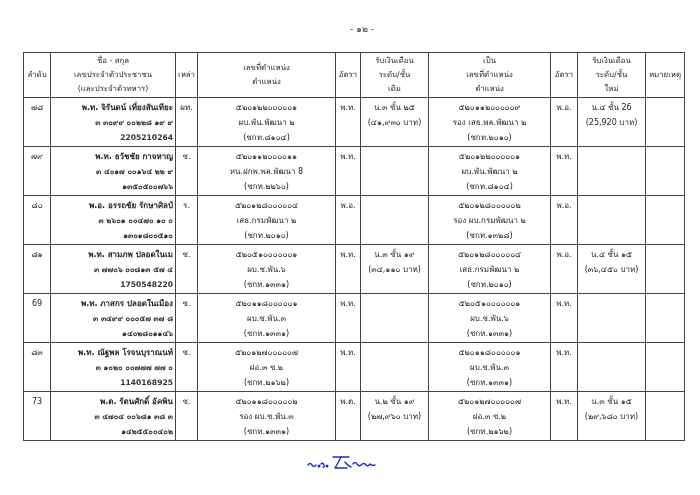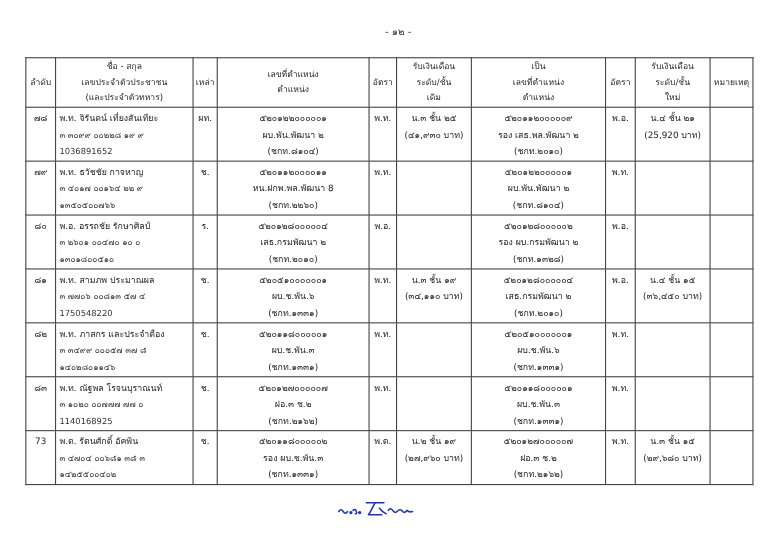--- a/index.html
+++ b/index.html
@@ -28,21 +28,21 @@
     white-space: nowrap;
   }
   table.doc th {
     font-weight: normal; vertical-align: middle; text-align: center;
     height: 44px; line-height: 14px; font-size: 7.8px;
     border-bottom: 1.6px solid #444;
   }
   table.doc tr.data td { height: 46px; padding-top: 2px; }
   table.doc tr.data { border-bottom: 1.4px solid #444; }
   .c { text-align: center; }
-  .l { text-align: left; }
+  .l { text-align: right; font-weight: bold; }
   .line { display: block; }
   .name-line { padding-left: 1px; }
   .sub { color: #333; font-size: 7.6px; }
   .signature {
     position: absolute; left: 305px; top: 452px; width: 100px; height: 20px;
   }
 </style>
 </head>
 <body>
 
@@ -94,41 +94,41 @@
       <th>หมายเหตุ</th>
     </tr>
   </thead>
   <tbody>
 
     <tr class="data">
       <td class="c">๗๘</td>
       <td class="l">
         <span class="line name-line">พ.ท. จิรันดน์   เที่ยงสันเทียะ</span>
         <span class="line name-line sub">๓ ๓๐๙๙ ๐๐๒๒๘ ๑๙ ๙</span>
-        <span class="line name-line sub">1036891652</span>
+        <span class="line name-line sub">2205210264</span>
       </td>
       <td class="c">ผท.</td>
       <td class="c">
         <span class="line">๕๒๐๑๒๒๐๐๐๐๐๑</span>
         <span class="line">ผบ.พัน.พัฒนา ๒</span>
         <span class="line">(ชกท.๘๑๐๔)</span>
       </td>
       <td class="c">พ.ท.</td>
       <td class="c">
         <span class="line">น.๓  ชั้น ๒๕</span>
         <span class="line">(๔๑,๙๓๐ บาท)</span>
       </td>
       <td class="c">
         <span class="line">๕๒๐๑๑๒๐๐๐๐๐๙</span>
         <span class="line">รอง เสธ.พล.พัฒนา ๒</span>
         <span class="line">(ชกท.๒๐๑๐)</span>
       </td>
       <td class="c">พ.อ.</td>
       <td class="c">
-        <span class="line">น.๔  ชั้น ๒๑</span>
+        <span class="line">น.๔  ชั้น 26</span>
         <span class="line">(25,920 บาท)</span>
       </td>
       <td class="c"></td>
     </tr>
 
     <tr class="data">
       <td class="c">๗๙</td>
       <td class="l">
         <span class="line name-line">พ.ท. ธวัชชัย   กาจหาญ</span>
         <span class="line name-line sub">๓ ๔๐๑๗ ๐๐๑๖๔ ๒๒ ๙</span>
@@ -185,21 +185,21 @@
       <td class="c">
         <span class="line"></span>
         <span class="line"></span>
       </td>
       <td class="c"></td>
     </tr>
 
     <tr class="data">
       <td class="c">๘๑</td>
       <td class="l">
-        <span class="line name-line">พ.ท. สามภพ   ประมาณผล</span>
+        <span class="line name-line">พ.ท. สามภพ   ปลอดในเม</span>
         <span class="line name-line sub">๓ ๗๗๐๖ ๐๐๘๑๓ ๕๗ ๔</span>
         <span class="line name-line sub">1750548220</span>
       </td>
       <td class="c">ช.</td>
       <td class="c">
         <span class="line">๕๒๐๕๑๐๐๐๐๐๐๑</span>
         <span class="line">ผบ.ช.พัน.๖</span>
         <span class="line">(ชกท.๑๓๓๑)</span>
       </td>
       <td class="c">พ.ท.</td>
@@ -214,23 +214,23 @@
       </td>
       <td class="c">พ.อ.</td>
       <td class="c">
         <span class="line">น.๔  ชั้น ๑๕</span>
         <span class="line">(๓๖,๔๕๐ บาท)</span>
       </td>
       <td class="c"></td>
     </tr>
 
     <tr class="data">
-      <td class="c">๘๒</td>
-      <td class="l">
-        <span class="line name-line">พ.ท. ภาสกร   และประจำตือง</span>
+      <td class="c">69</td>
+      <td class="l">
+        <span class="line name-line">พ.ท. ภาสกร   ปลอดในเมือง</span>
         <span class="line name-line sub">๓ ๓๔๙๙ ๐๐๐๕๗ ๓๗ ๘</span>
         <span class="line name-line sub">๑๔๐๒๘๐๑๑๔๖</span>
       </td>
       <td class="c">ช.</td>
       <td class="c">
         <span class="line">๕๒๐๑๑๘๐๐๐๐๐๑</span>
         <span class="line">ผบ.ช.พัน.๓</span>
         <span class="line">(ชกท.๑๓๓๑)</span>
       </td>
       <td class="c">พ.ท.</td>

